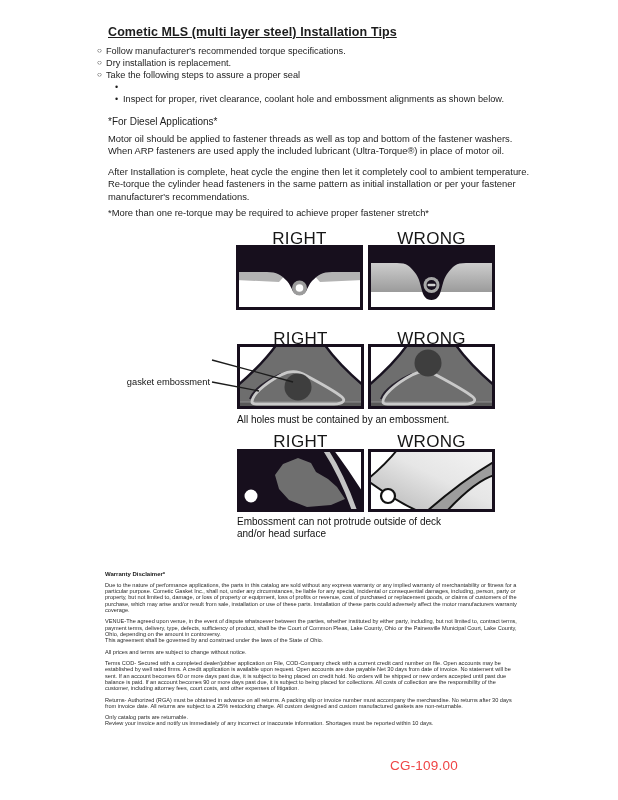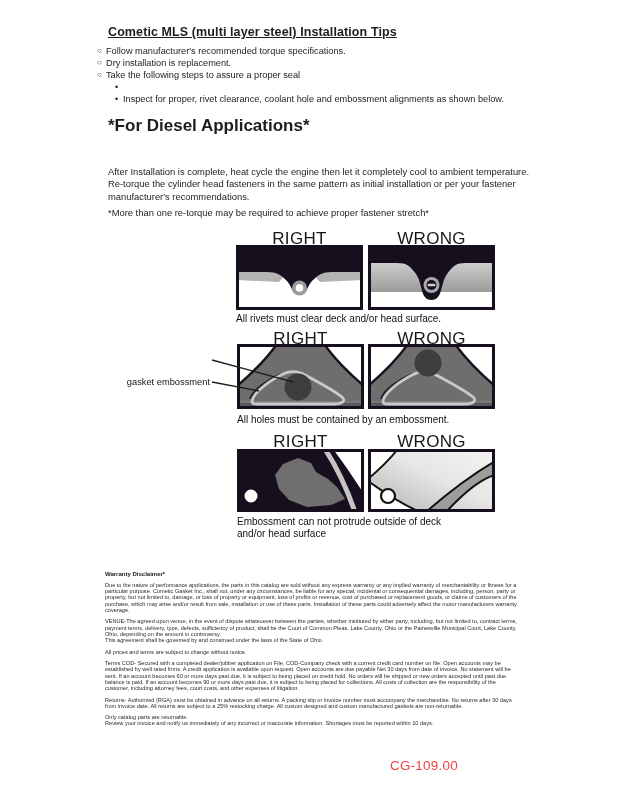--- a/index.html
+++ b/index.html
@@ -10,21 +10,21 @@
   .abs{position:absolute;}
   .title{
     left:108px;top:25px;font-size:12.5px;font-weight:bold;
     text-decoration:underline;letter-spacing:.1px;white-space:nowrap;
   }
   .bullets{left:97px;top:45px;width:430px;font-size:9.2px;line-height:12.1px;}
   .b-row{display:flex;align-items:flex-start;}
   .b-mark{width:9px;flex:0 0 9px;font-size:8px;line-height:12.1px;}
   .sub{margin-left:18px;}
   .sub .b-mark{width:8px;flex:0 0 8px;font-size:9px;}
-  .diesel-h{left:108px;top:116px;font-size:17px;font-weight:bold;}
+  .diesel-h{left:108px;top:116px;font-size:10px;font-weight:normal;}
   .para{left:108px;width:424px;font-size:9.4px;line-height:12.4px;}
   .p1{top:133px;}
   .p2{top:166px;}
   .p3{top:207px;}
   .fig-label{width:127px;text-align:center;font-size:17px;color:#161616;letter-spacing:.3px;}
   .cap{font-size:10px;color:#111;line-height:11.5px;}
   .pre{white-space:pre-line;}
   .panel{display:block;}
   .ann{width:122px;text-align:right;font-size:9.3px;line-height:10.6px;color:#151515;}
   .warranty{left:105px;top:571px;width:413px;font-size:5.6px;line-height:6.15px;color:#2a2a2a;}
@@ -56,20 +56,21 @@
     <div class="b-row sub">
       <span class="b-mark">•</span>
     </div>
     <div class="b-row sub">
       <span class="b-mark">•</span>
       <span>Inspect for proper, rivet clearance, coolant hole and embossment alignments as shown below.</span>
     </div>
   </div>
 
   <div class="abs diesel-h">*For Diesel Applications*</div>
+  <div class="abs para p1">Motor oil should be applied to fastener threads as well as top and bottom of the fastener washers. When ARP fasteners are used apply the included lubricant (Ultra-Torque®) in place of motor oil.</div>
   <div class="abs para p2">After Installation is complete, heat cycle the engine then let it completely cool to ambient temperature. Re-torque the cylinder head fasteners in the same pattern as initial installation or per your fastener manufacturer's recommendations.</div>
   <div class="abs para p3">*More than one re-torque may be required to achieve proper fastener stretch*</div>
 
   <div class="abs fig-label" style="left:236px;top:229px;">RIGHT</div>
   <div class="abs fig-label" style="left:368px;top:229px;">WRONG</div>
 
   <svg class="abs panel" style="left:236px;top:245px;" width="127" height="65" viewBox="0 0 127 65">
     <rect width="127" height="65" fill="#ffffff"></rect>
     <polygon points="0,27 52,27 43,37 0,35" style="fill:var(--deck)"></polygon>
     <polygon points="75,27 127,27 127,35 84,37" style="fill:var(--deck)"></polygon>
@@ -88,21 +89,20 @@
     </defs>
     <rect width="127" height="65" fill="#ffffff"></rect>
     <rect x="0" y="18" width="127" height="29" fill="url(#g1w)"></rect>
     <path d="M0,0 H127 V18 H98 C88,18 85,21 79,29 C72,39 75,55 63.5,55 C52,55 55,39 48,29 C42,21 39,18 29,18 H0 Z" style="fill:var(--dblack)"></path>
     <circle cx="63.5" cy="40" r="8" fill="#a8a8a8"></circle>
     <circle cx="63.5" cy="40" r="5" style="fill:var(--dblack)"></circle>
     <rect x="59.5" y="38.8" width="8" height="2.4" rx="1.2" fill="#cfcfcf"></rect>
     <rect x="1.5" y="1.5" width="124" height="62" fill="none" style="stroke:var(--dblack)" stroke-width="3"></rect>
   </svg>
 
-  <div class="abs cap" style="left:236px;top:313px;">All rivets must clear deck and/or head surface.</div>
 
   <div class="abs fig-label" style="left:237px;top:329px;">RIGHT</div>
   <div class="abs fig-label" style="left:368px;top:329px;">WRONG</div>
 
   <div class="abs ann" style="left:88px;top:377px;">gasket embossment</div>
 
   <svg class="abs panel" style="left:237px;top:344px;" width="127" height="65" viewBox="0 0 127 65">
     <rect width="127" height="65" style="fill:var(--panel)"></rect>
     <rect y="58" width="127" height="7" fill="#595959"></rect>
     <line x1="0" y1="58" x2="127" y2="58" stroke="#8f8f8f" stroke-width="1"></line>

